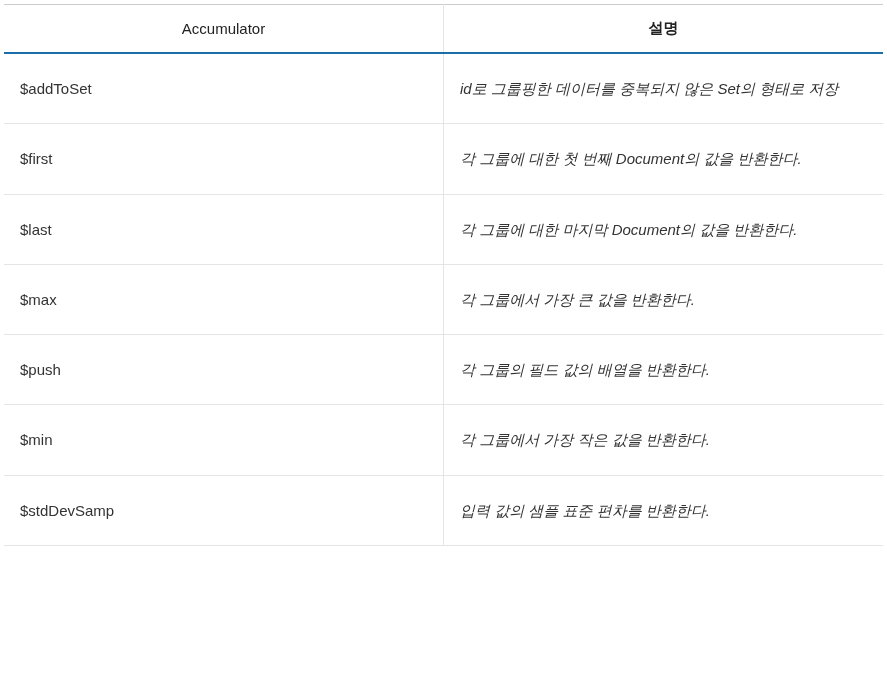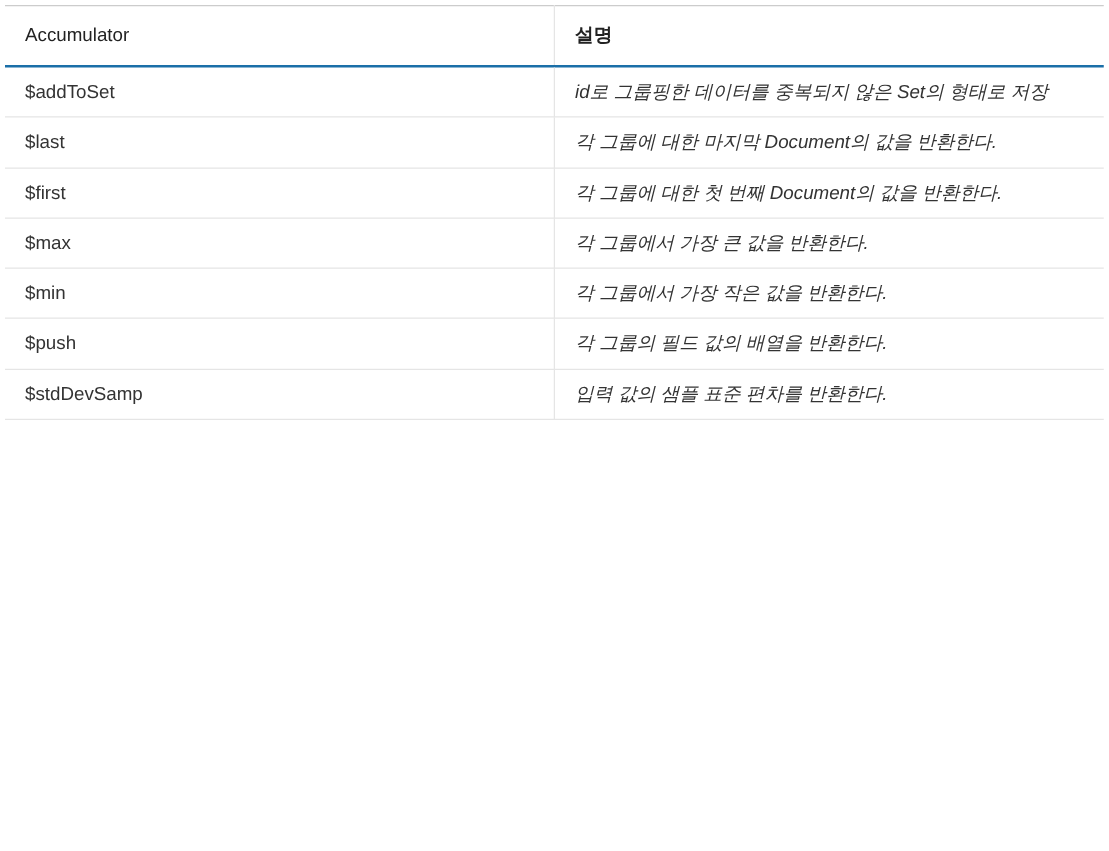--- a/index.html
+++ b/index.html
@@ -14,38 +14,38 @@
       background: #fff;
       width: 887px;
       padding: 4px;
     }
     table {
       width: 100%;
       border-collapse: collapse;
       table-layout: fixed;
     }
     thead th {
-      text-align: left;
+      text-align: center;
       font-weight: 600;
       padding: 14px 16px;
       border-top: 1px solid #ccc;
       border-bottom: 2px solid #1a6fa8;
       border-left: 1px solid #e5e5e5;
       border-right: 1px solid #e5e5e5;
       color: #222;
     }
     thead th:first-child {
       font-weight: 400;
       border-left: none;
     }
     thead th:last-child {
       border-right: none;
     }
     tbody td {
-      padding: 8px 16px;
+      padding: 23px 16px;
       border: 1px solid #e5e5e5;
       vertical-align: middle;
       line-height: 1.55;
       color: #333;
     }
     tbody td:first-child {
       border-left: none;
       color: #333;
     }
     tbody td:last-child {
@@ -75,37 +75,37 @@
       <th>Accumulator</th>
       <th>설명</th>
     </tr>
   </thead>
   <tbody>
     <tr>
       <td>$addToSet</td>
       <td>id로 그룹핑한 데이터를 중복되지 않은 Set의 형태로 저장</td>
     </tr>
     <tr>
+      <td>$first</td>
+      <td>각 그룹에 대한 첫 번째 Document의 값을 반환한다.</td>
+    </tr>
+    <tr>
       <td>$last</td>
       <td>각 그룹에 대한 마지막 Document의 값을 반환한다.</td>
-    </tr>
-    <tr>
-      <td>$first</td>
-      <td>각 그룹에 대한 첫 번째 Document의 값을 반환한다.</td>
     </tr>
     <tr>
       <td>$max</td>
       <td>각 그룹에서 가장 큰 값을 반환한다.</td>
     </tr>
     <tr>
+      <td>$push</td>
+      <td>각 그룹의 필드 값의 배열을 반환한다.</td>
+    </tr>
+    <tr>
       <td>$min</td>
       <td>각 그룹에서 가장 작은 값을 반환한다.</td>
-    </tr>
-    <tr>
-      <td>$push</td>
-      <td>각 그룹의 필드 값의 배열을 반환한다.</td>
     </tr>
     <tr>
       <td>$stdDevSamp</td>
       <td>입력 값의 샘플 표준 편차를 반환한다.</td>
     </tr>
   </tbody>
 </table>
 
 </body></html>

